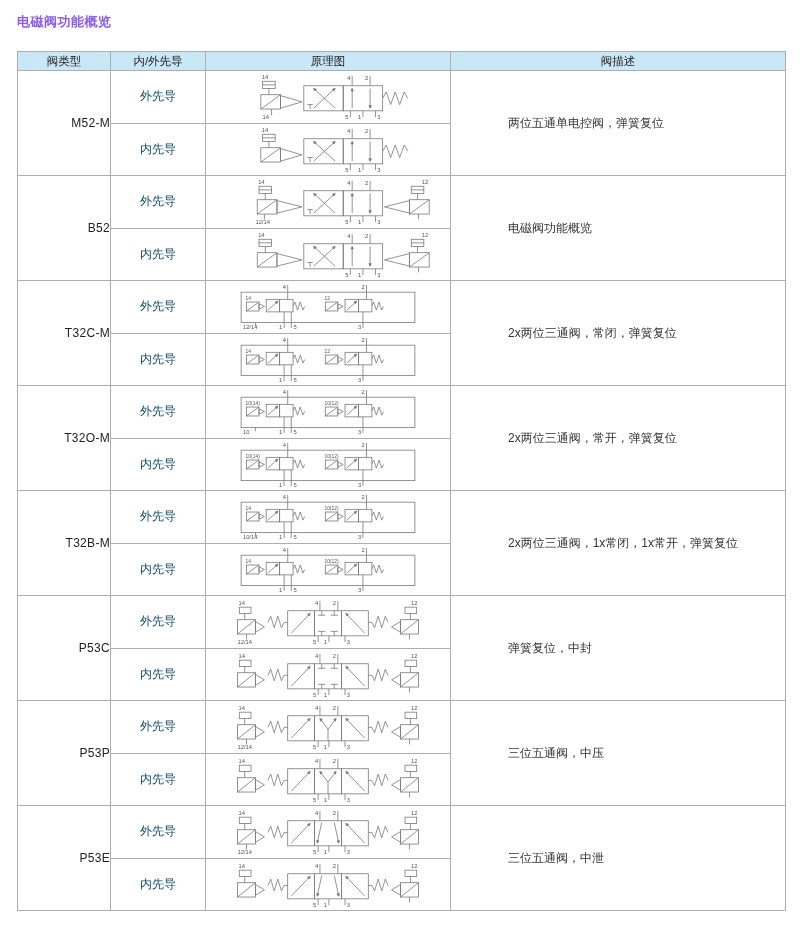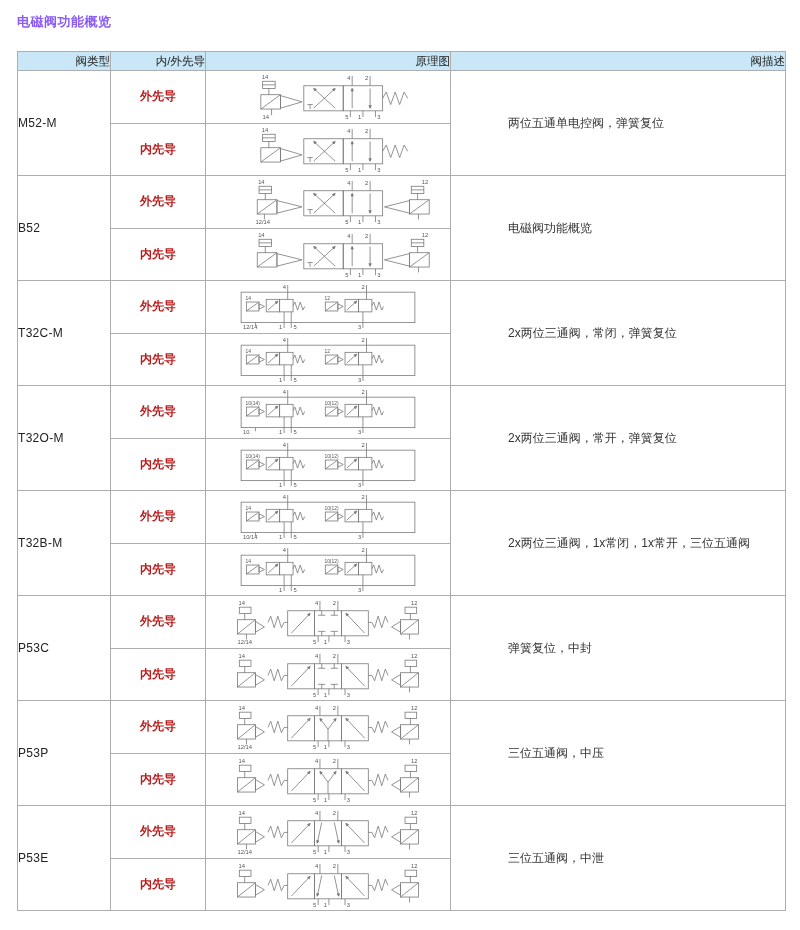--- a/index.html
+++ b/index.html
@@ -13,30 +13,30 @@
     position:absolute; left:17px; top:13px; margin:0;
     font-size:13px; font-weight:700; color:#8b5cf6; letter-spacing:0.5px;
   }
   table.valve-table {
     position:absolute; left:17px; top:51px; width:768px;
     border-collapse:collapse; table-layout:fixed;
   }
   .valve-table th, .valve-table td { border:1px solid var(--border,#aeaeae); padding:0; }
   .valve-table th {
     background:var(--header-bg,#c9e7f6); height:19px;
-    font-size:11.5px; font-weight:400; color:#222; text-align:right;
+    font-size:11.5px; font-weight:400; color:#222; text-align:center;
   }
   col.w1{width:93px;} col.w2{width:95px;} col.w3{width:245px;} col.w4{width:335px;}
   td.c-type {
-    text-align:left; vertical-align:middle;
+    text-align:right; vertical-align:middle;
     font-size:12px; color:#222; letter-spacing:0.3px;
   }
   td.c-pilot {
     height:52.5px; text-align:center; vertical-align:middle;
-    font-size:12px; color:#b91c1c;font-weight:bold;
+    font-size:12px; color:#0c4a6e;
   }
   td.c-schem { text-align:center; vertical-align:middle; }
   td.c-desc {
     text-align:left; vertical-align:middle; padding-left:57px;
     font-size:12px; color:#333;margin-left:6px;
   }
   svg.schem { display:block; margin:0 auto; width:206px; height:47px; overflow:visible; }
 </style>
 </head>
 <body>
@@ -435,21 +435,21 @@
               <text x="64" y="51" text-anchor="end" fill="#555555" stroke="none">1</text>
               <line x1="74" y1="32" x2="74" y2="50"></line>
               <text x="76.5" y="51" text-anchor="start" fill="#555555" stroke="none">5</text>
               <line x1="154" y1="32" x2="154" y2="50"></line>
               <text x="152" y="51" text-anchor="end" fill="#555555" stroke="none">3</text>
               <line x1="34" y1="44" x2="34" y2="48"></line>
               <text x="20" y="51" text-anchor="start" fill="#555555" stroke="none">10/14</text>
             </g>
           </svg>
         </td>
-      <td class="c-desc" rowspan="2">2x两位三通阀，1x常闭，1x常开，三位五通阀</td>
+      <td class="c-desc" rowspan="2">2x两位三通阀，1x常闭，1x常开，弹簧复位</td>
     </tr>
     <tr>
       <td class="c-pilot">内先导</td>
       <td class="c-schem">
           <svg class="schem" viewBox="0 0 230 52">
             <g stroke="#7a7a7a" stroke-width="0.9" fill="none" font-size="6.5" font-family="&quot;Liberation Sans&quot;,&quot;DejaVu Sans&quot;,sans-serif">
               <rect x="18" y="10" width="194" height="34"></rect>
               <rect x="24" y="21" width="14" height="10"></rect>
               <line x1="24" y1="31" x2="38" y2="21"></line>
               <path d="M38 23 L38 29 L44 26 Z" fill="none"></path>

